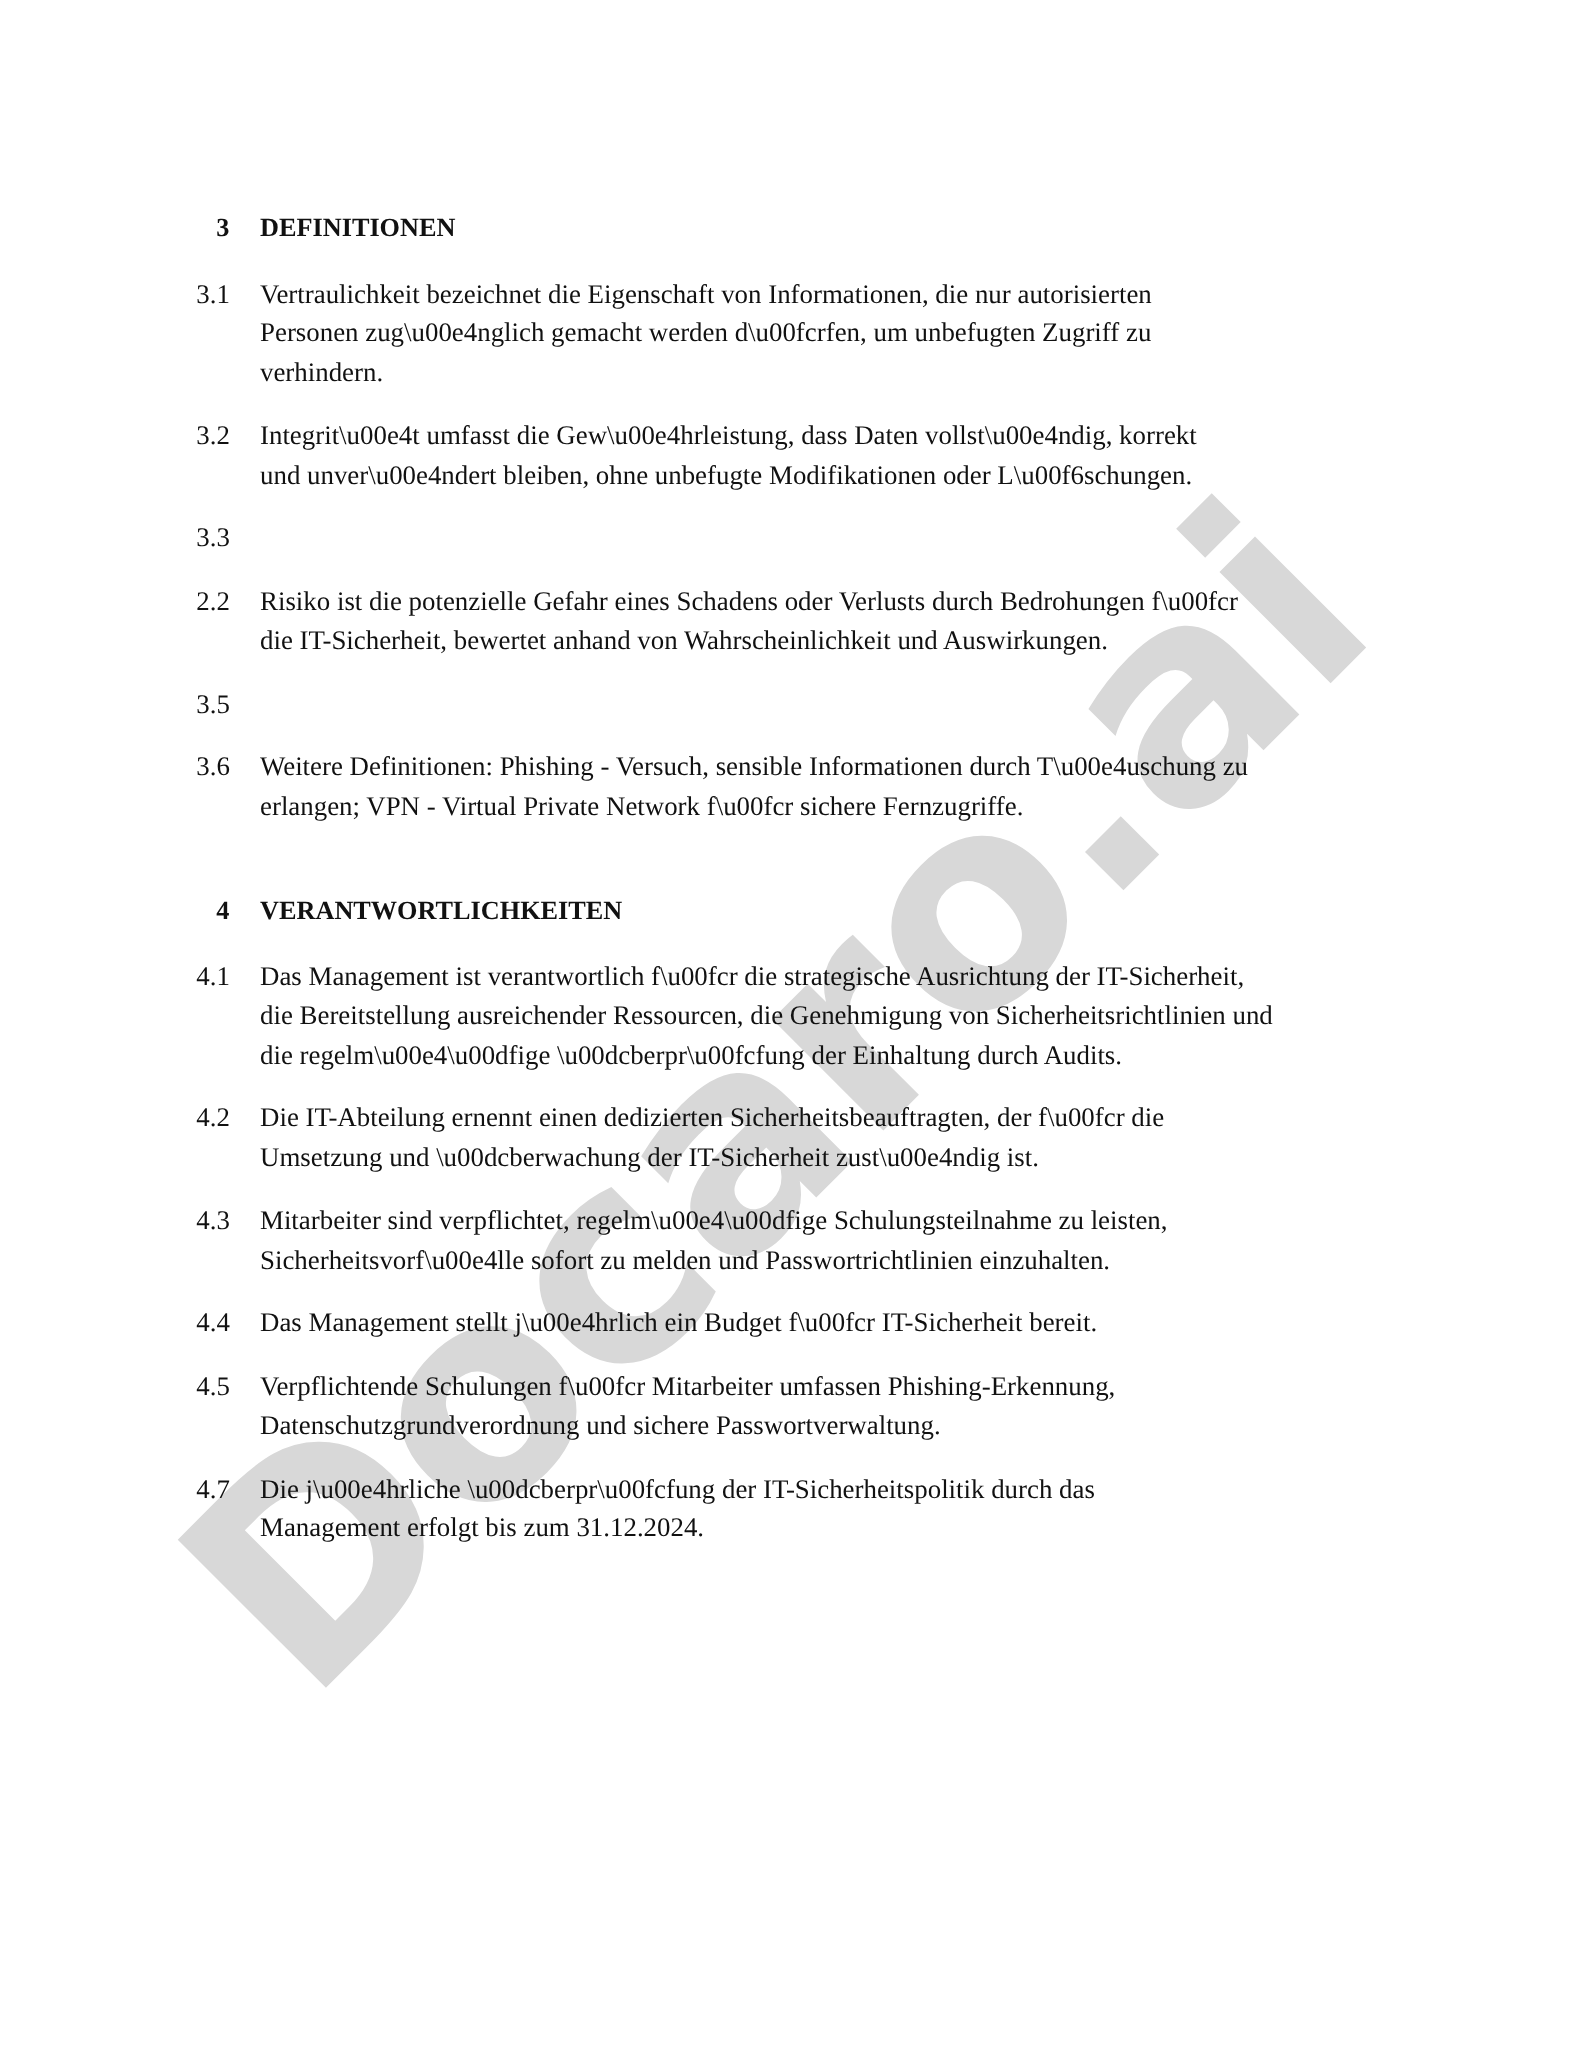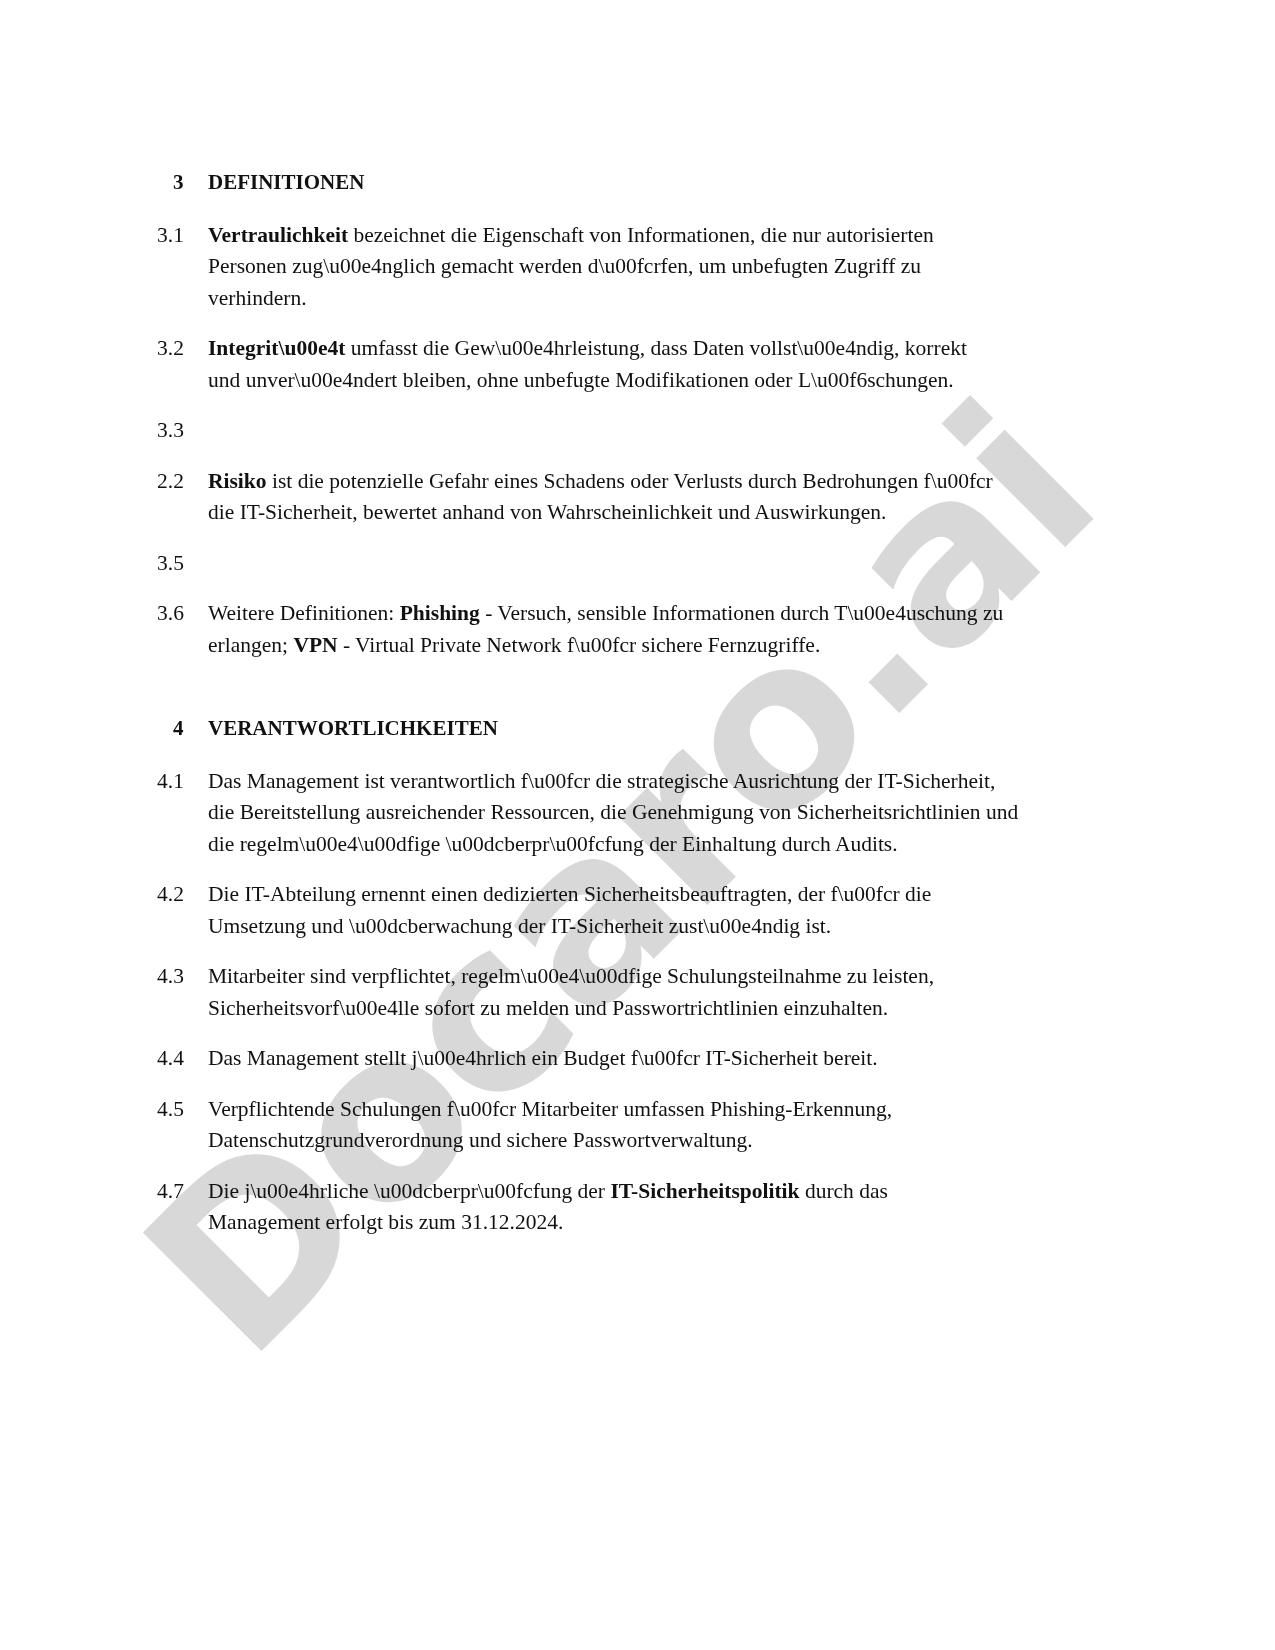--- a/index.html
+++ b/index.html
@@ -57,21 +57,21 @@
   }
   .inum {
     width: 51px;
     flex: none;
   }
   .itext {
     margin: 0;
     width: 940px;
     white-space: pre-line;
   }
-  .itext b { font-weight: bold; }
+  .itext b { font-weight: normal; }
 </style>
 </head>
 <body>
 
 <div class="page" style="color: rgb(17, 17, 17); background: rgb(255, 255, 255);">
   <div class="watermark" style="color: rgb(216, 216, 216);">Docaro.ai</div>
   <main class="content">
       <section class="doc-section">
         <div class="heading">
           <span class="hnum">3</span>

